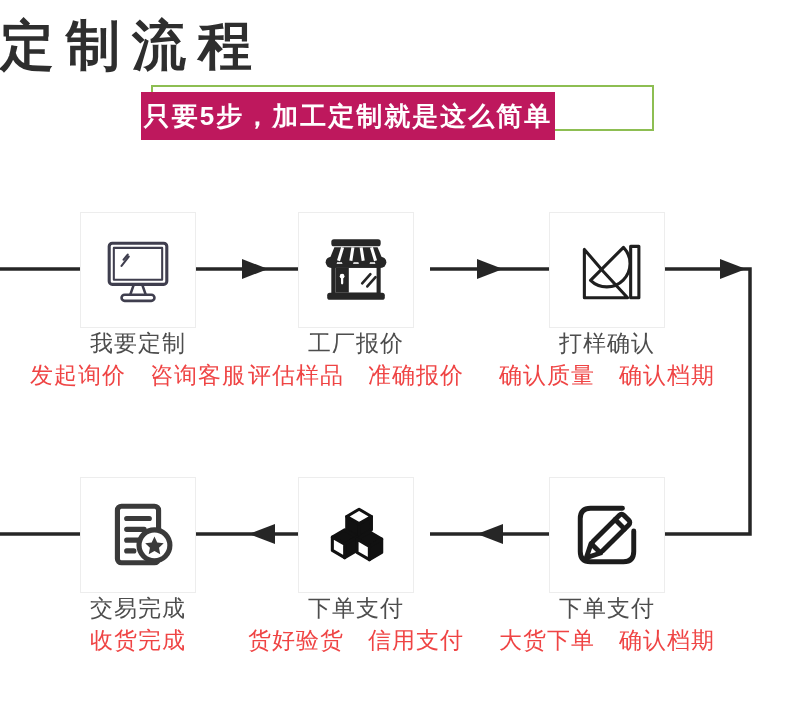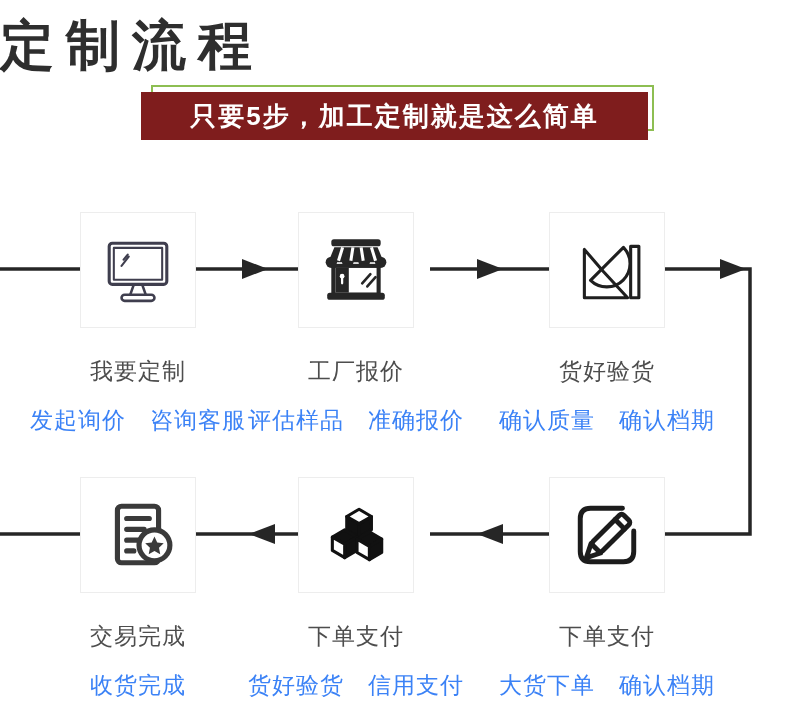--- a/index.html
+++ b/index.html
@@ -16,46 +16,46 @@
     font-family:"Liberation Serif","DejaVu Serif",serif;
     font-weight:700;font-size:54px;letter-spacing:12px;
     color:#2e2e2e;margin:0;
   }
   .banner-wrap{position:absolute;left:141px;top:92px;width:507px;height:48px;}
   .banner-outline{
     position:absolute;left:10px;top:-7px;width:503px;height:46px;
     border:2px solid #8dbe52;background:#ffffff;box-sizing:border-box;
   }
   .banner{
-    position:absolute;left:0;top:0;width:507px;height:48px;
-    background:#7f1d1d;color:#ffffff;
+    position:absolute;left:0;top:0;width:414px;height:48px;
+    background:#be185d;color:#ffffff;
     display:flex;align-items:center;justify-content:center;
     font-size:26px;font-weight:700;letter-spacing:2px;
   }
   .flow-svg{position:absolute;left:0;top:0;z-index:0;}
   .step{
     position:absolute;width:280px;z-index:1;
     display:flex;flex-direction:column;align-items:center;
   }
   .step.row1{top:212px;}
   .step.row2{top:477px;}
   .step.col1{left:-2px;}
   .step.col2{left:216px;}
   .step.col3{left:467px;}
   .icon-box{
     width:116px;height:116px;background:#ffffff;
     border:1px solid #ededed;box-sizing:border-box;
     display:flex;align-items:center;justify-content:center;
   }
   .step-title{
-    margin-top:28px;font-size:23px;color:#4d4d4d;
+    font-size:23px;color:#4d4d4d;
     letter-spacing:1px;line-height:30px;text-align:center;white-space:nowrap;
   }
   .step-subtitle{
-    margin-top:19px;font-size:23px;color:#3b82f6;
+    margin-top:2px;font-size:23px;color:#ef4444;
     letter-spacing:1px;line-height:30px;text-align:center;white-space:nowrap;
   }
 </style>
 </head>
 <body>
 
 <div class="page">
 
   <h1 class="main-title">定制流程</h1>
 
@@ -128,21 +128,21 @@
   <div class="step row1 col3">
     <div class="icon-box">
       <svg width="72" height="72" viewBox="0 0 70 70">
         <g stroke="#1f1f1f" stroke-width="3" fill="none" stroke-linejoin="round">
           <path d="M13,15 L13,62 L55,62 L31,36 Z"></path>
           <path d="M19,45 L51,13 A22.63,22.63 0 0 1 19,45 Z"></path>
           <rect x="58" y="12" width="8" height="50"></rect>
         </g>
       </svg>
     </div>
-    <div class="step-title">货好验货</div>
+    <div class="step-title">打样确认</div>
     <div class="step-subtitle">确认质量　确认档期</div>
   </div>
 
   <div class="step row2 col3">
     <div class="icon-box">
       <svg width="72" height="72" viewBox="0 0 70 70">
         <g stroke="#1c1c1c" stroke-width="4.8" fill="none" stroke-linecap="round" stroke-linejoin="round">
           <path d="M50,9 H19 Q9,9 9,19 V51 Q9,61 19,61 H51 Q61,61 61,51 V31"></path>
           <g transform="rotate(45 34 38)">
             <rect x="27.5" y="10" width="13" height="42" rx="3"></rect>

